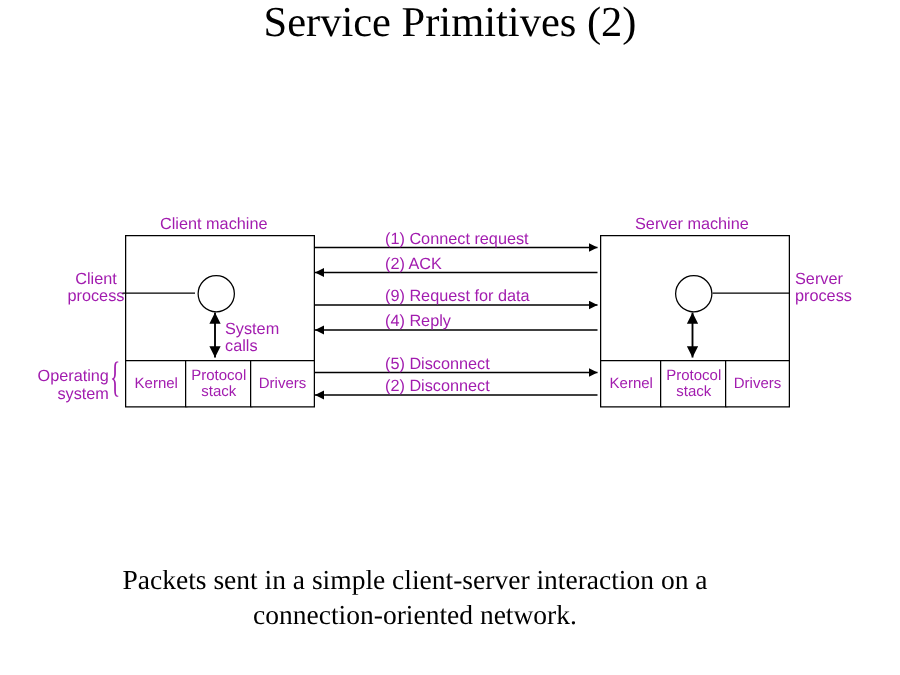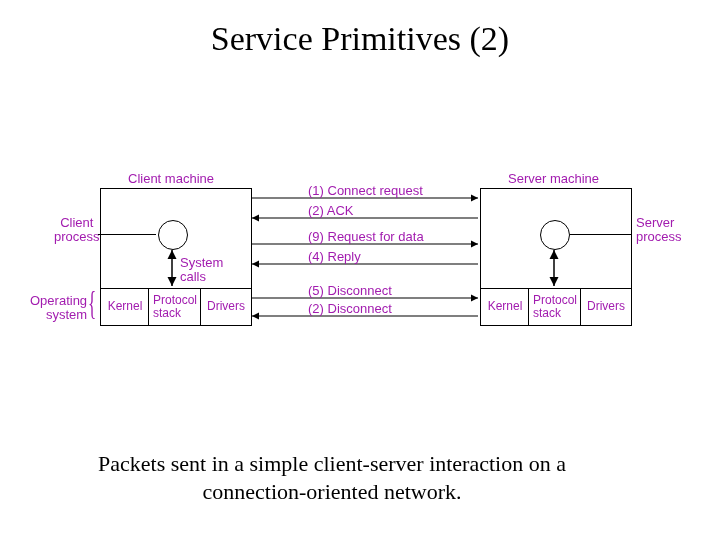--- a/index.html
+++ b/index.html
@@ -1,20 +1,20 @@
 <!DOCTYPE html>
 <html><head>
 <meta charset="utf-8">
 <style>
   html,body{margin:0;padding:0;width:720px;height:540px;background:#fff;font-family:"Times New Roman",Times,serif;color:#000}
-  .title{font-size:34px;text-align:center;padding-top:20px;color:#000}
+  .title{font-size:34px;text-align:center;padding-top:0;color:#000}
   .caption{position:absolute;left:0;width:664px;text-align:center;font-size:22px;line-height:1.25}
   .diagram{position:absolute;left:60px;top:188px;width:610px;height:160px;font-family:Arial,Helvetica,sans-serif;font-size:13px;color:#a21caf}
   .box{position:absolute;border:1.5px solid #000;background:#fff}
-  .cell{position:absolute;border:1.5px solid #000;background:#fff;display:flex;align-items:center;justify-content:center;text-align:left;line-height:1.1;font-size:12px}
+  .cell{position:absolute;border:1.5px solid #000;background:#fff;display:flex;align-items:center;justify-content:center;text-align:center;line-height:1.1;font-size:12px}
   .label{position:absolute;font-size:13px;line-height:1.1}
   .circle{position:absolute;width:28px;height:28px;border:1.5px solid #000;border-radius:50%;background:#fff}
   .line{position:absolute;background:#000}
   .curly{position:absolute;font-size:34px;font-family:"Times New Roman",serif;transform:scaleX(0.5)}
   svg.arrows{position:absolute;left:0;top:0;width:610px;height:160px;overflow:visible}
 </style>
 </head>
 <body>
 
 <div class="title">Service Primitives (2)</div>

